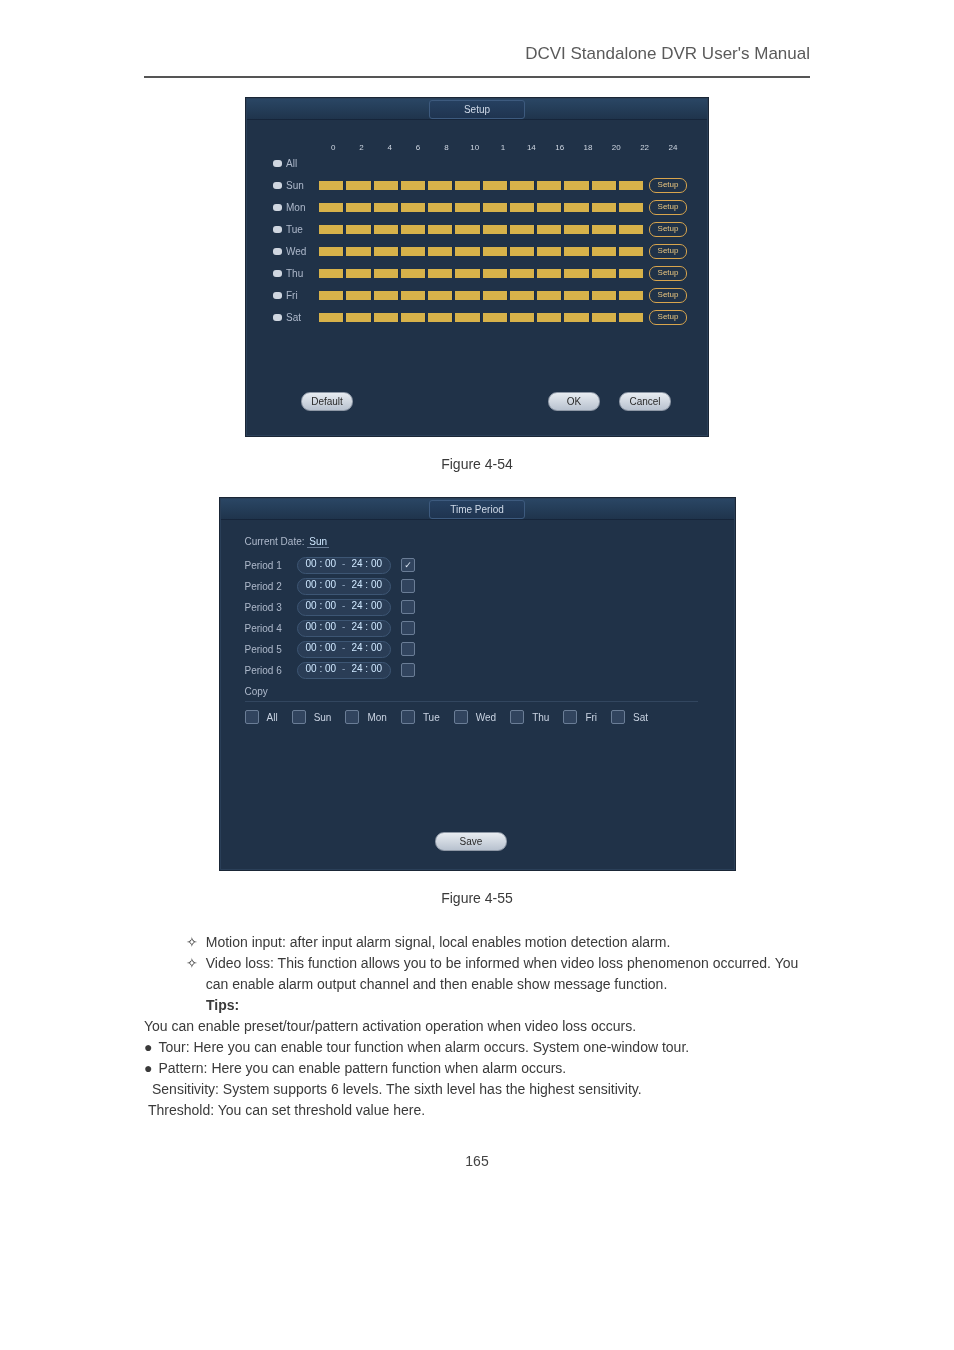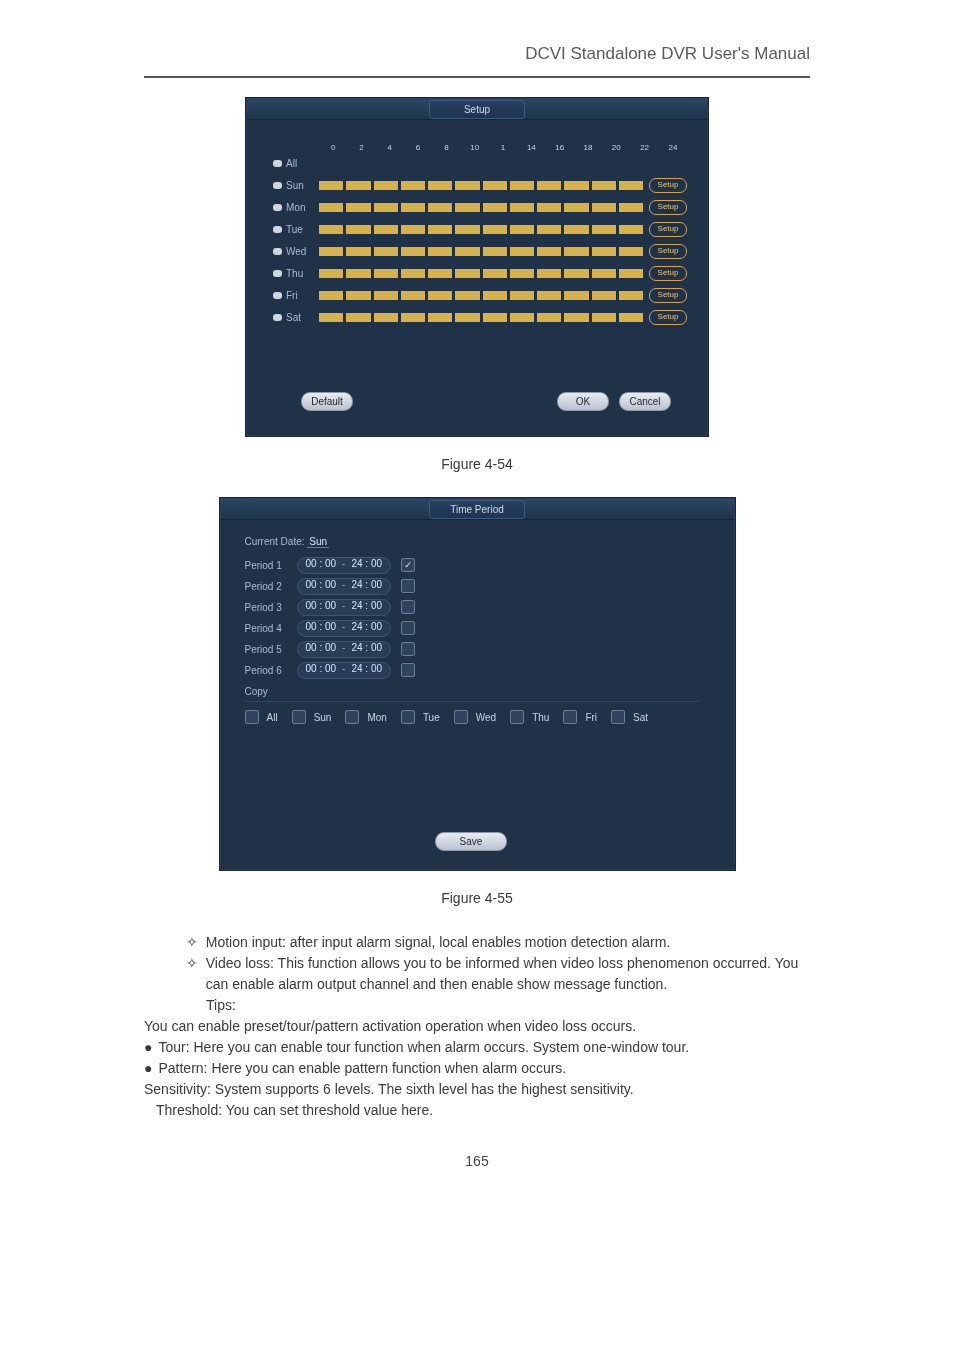--- a/index.html
+++ b/index.html
@@ -211,21 +211,21 @@
               <div class="seg"></div>
               <div class="seg"></div>
               <div class="seg"></div>
               <div class="seg"></div>
             </div>
             <div class="setup-btn">Setup</div>
           </div>
         </div>
       <div class="footer-btns">
         <div class="pill sm">Default</div>
-        <div style="display:flex;gap:10px">
+        <div style="display:flex;gap:19px">
           <div class="pill sm">OK</div>
           <div class="pill sm">Cancel</div>
         </div>
       </div>
     </div>
   </div>
   <div class="figcap">Figure 4-54</div>
 
   <div class="panel" style="width:513px">
     <div class="titlebar">
@@ -321,32 +321,32 @@
 
   <div class="txt">
     <div class="indent1">
         <span class="diamond">✧</span>
         <span>Motion input: after input alarm signal, local enables motion detection alarm.</span>
       </div>
     <div class="indent1">
         <span class="diamond">✧</span>
         <span>Video loss: This function allows you to be informed when video loss phenomenon occurred. You can enable alarm output channel and then enable show message function.</span>
       </div>
-    <div style="margin-left:62px"><span style="font-weight:normal">Tips:</span></div>
+    <div style="margin-left:62px"><span style="font-weight:bold">Tips:</span></div>
     <div style=""><span>You can enable preset/tour/pattern activation operation when video loss occurs.</span></div>
     <div class="indent0" style="margin-left:0">
         <span class="dot">●</span>
         <span>Tour: Here you can enable tour function when alarm occurs. System one-window tour.</span>
       </div>
     <div class="indent0" style="margin-left:0">
         <span class="dot">●</span>
         <span>Pattern: Here you can enable pattern function when alarm occurs.</span>
       </div>
-    <div class="indent0" style="margin-left:0">
+    <div class="indent0" style="margin-left:8px">
         <span>Sensitivity: System supports 6 levels. The sixth level has the highest sensitivity.</span>
       </div>
-    <div class="indent0" style="margin-left:12px">
+    <div class="indent0" style="margin-left:4px">
         <span>Threshold: You can set threshold value here.</span>
       </div>
   </div>
 
   <div class="pgnum">165</div>
 </div>
 
 </body></html>

